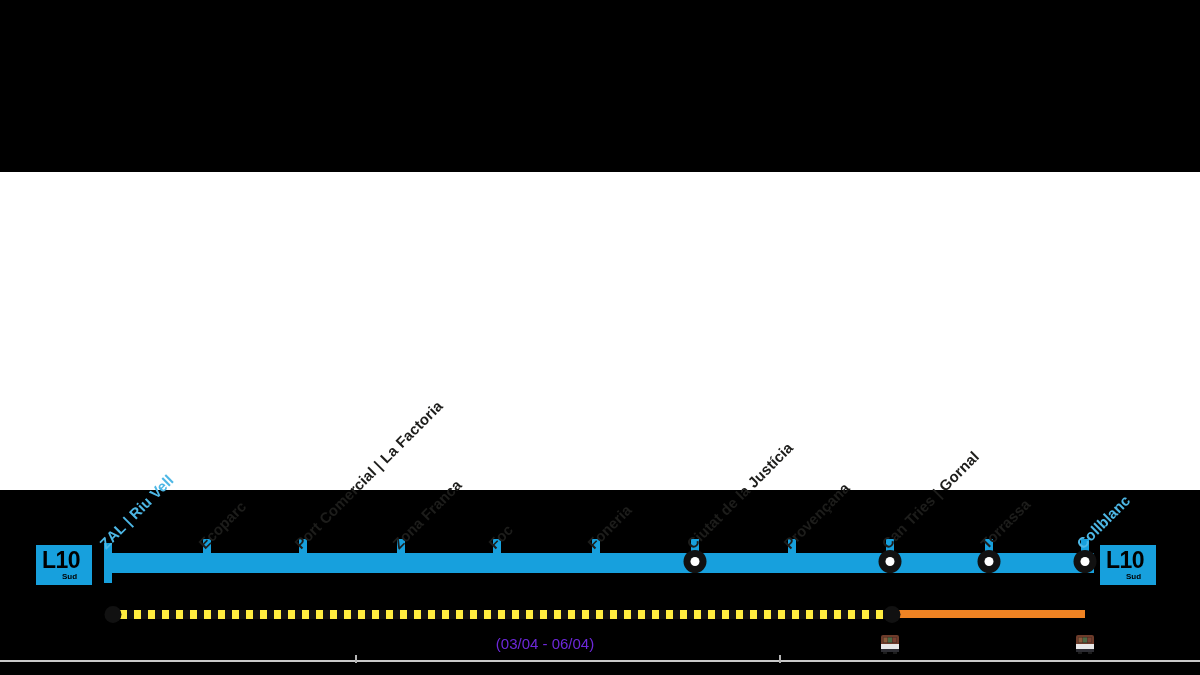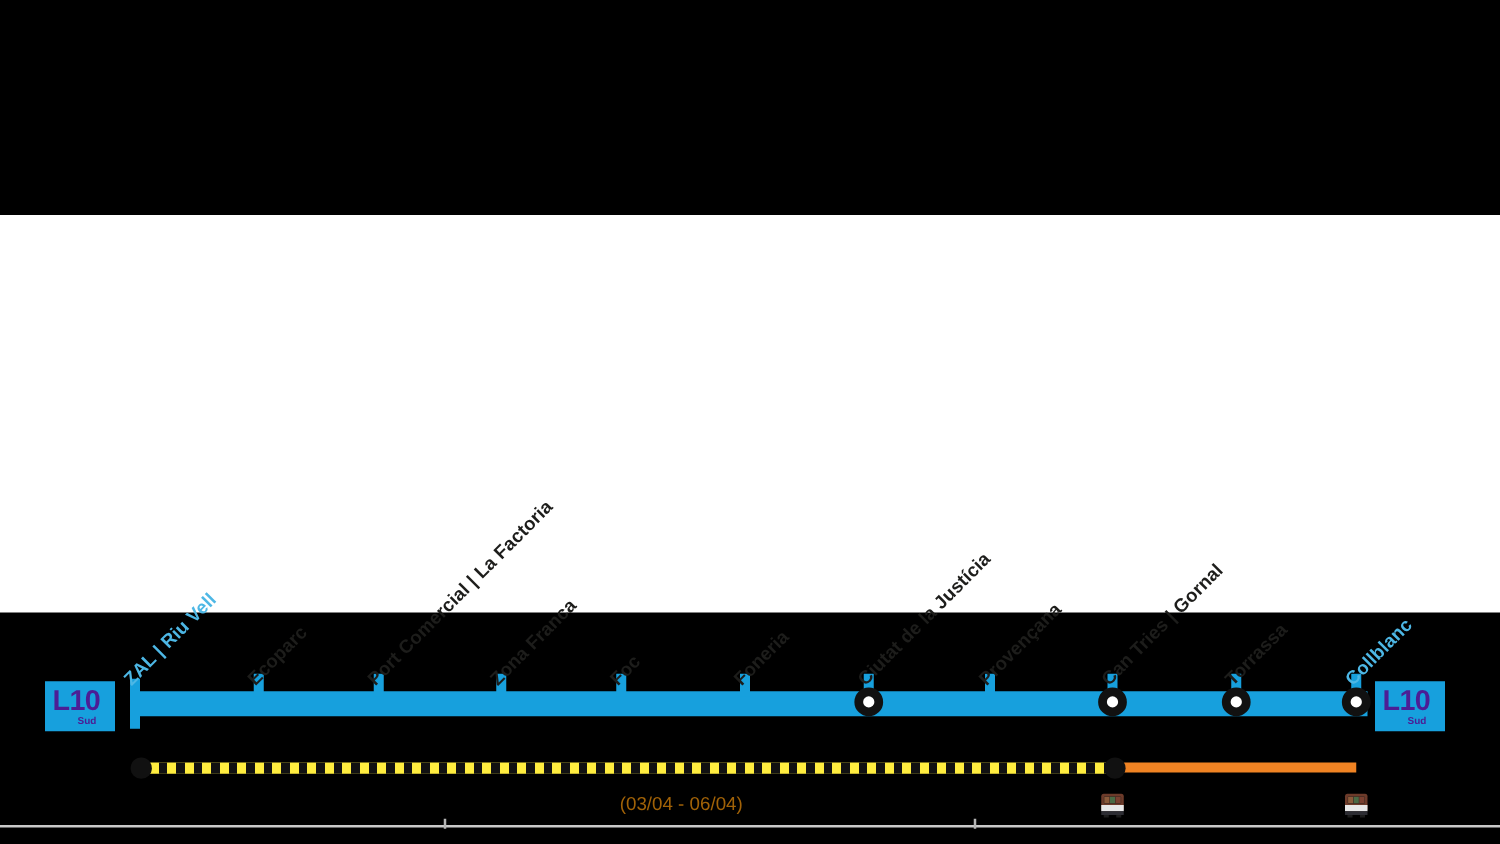--- a/index.html
+++ b/index.html
@@ -72,21 +72,21 @@
     letter-spacing: .1px;
   }
   .stn-label.accent { color: #4db7e5; }
 
   
   .badge {
     position: absolute;
     top: 373px;
     width: 56px; height: 40px;
     background: #17a0dd;
-    color: #4c1d95;
+    color: #000000;
     display: flex;
     flex-direction: column;
     align-items: flex-start;
     justify-content: center;
     padding-left: 6px;
     line-height: 1;
   }
   .badge .code { font-size: 23px; font-weight: bold; letter-spacing: -.5px; }
   .badge .sub  { font-size: 8px; font-weight: bold; margin-top: 1px; margin-left: 20px; }
   #badge-left  { left: 36px; }
@@ -114,21 +114,21 @@
     border-radius: 50%;
     background: #111;
     transform: translateX(-8.5px);
   }
   #date-note {
     position: absolute;
     left: 0; top: 463px;
     width: 1090px;
     text-align: center;
     font-size: 15px;
-    color: #a16207;
+    color: #6d28d9;
     font-family: "Liberation Sans", sans-serif;
   }
   
   .bus-icon {
     position: absolute;
     top: 461px;
     width: 24px; height: 22px;
     transform: translateX(-12px);
   }
   

